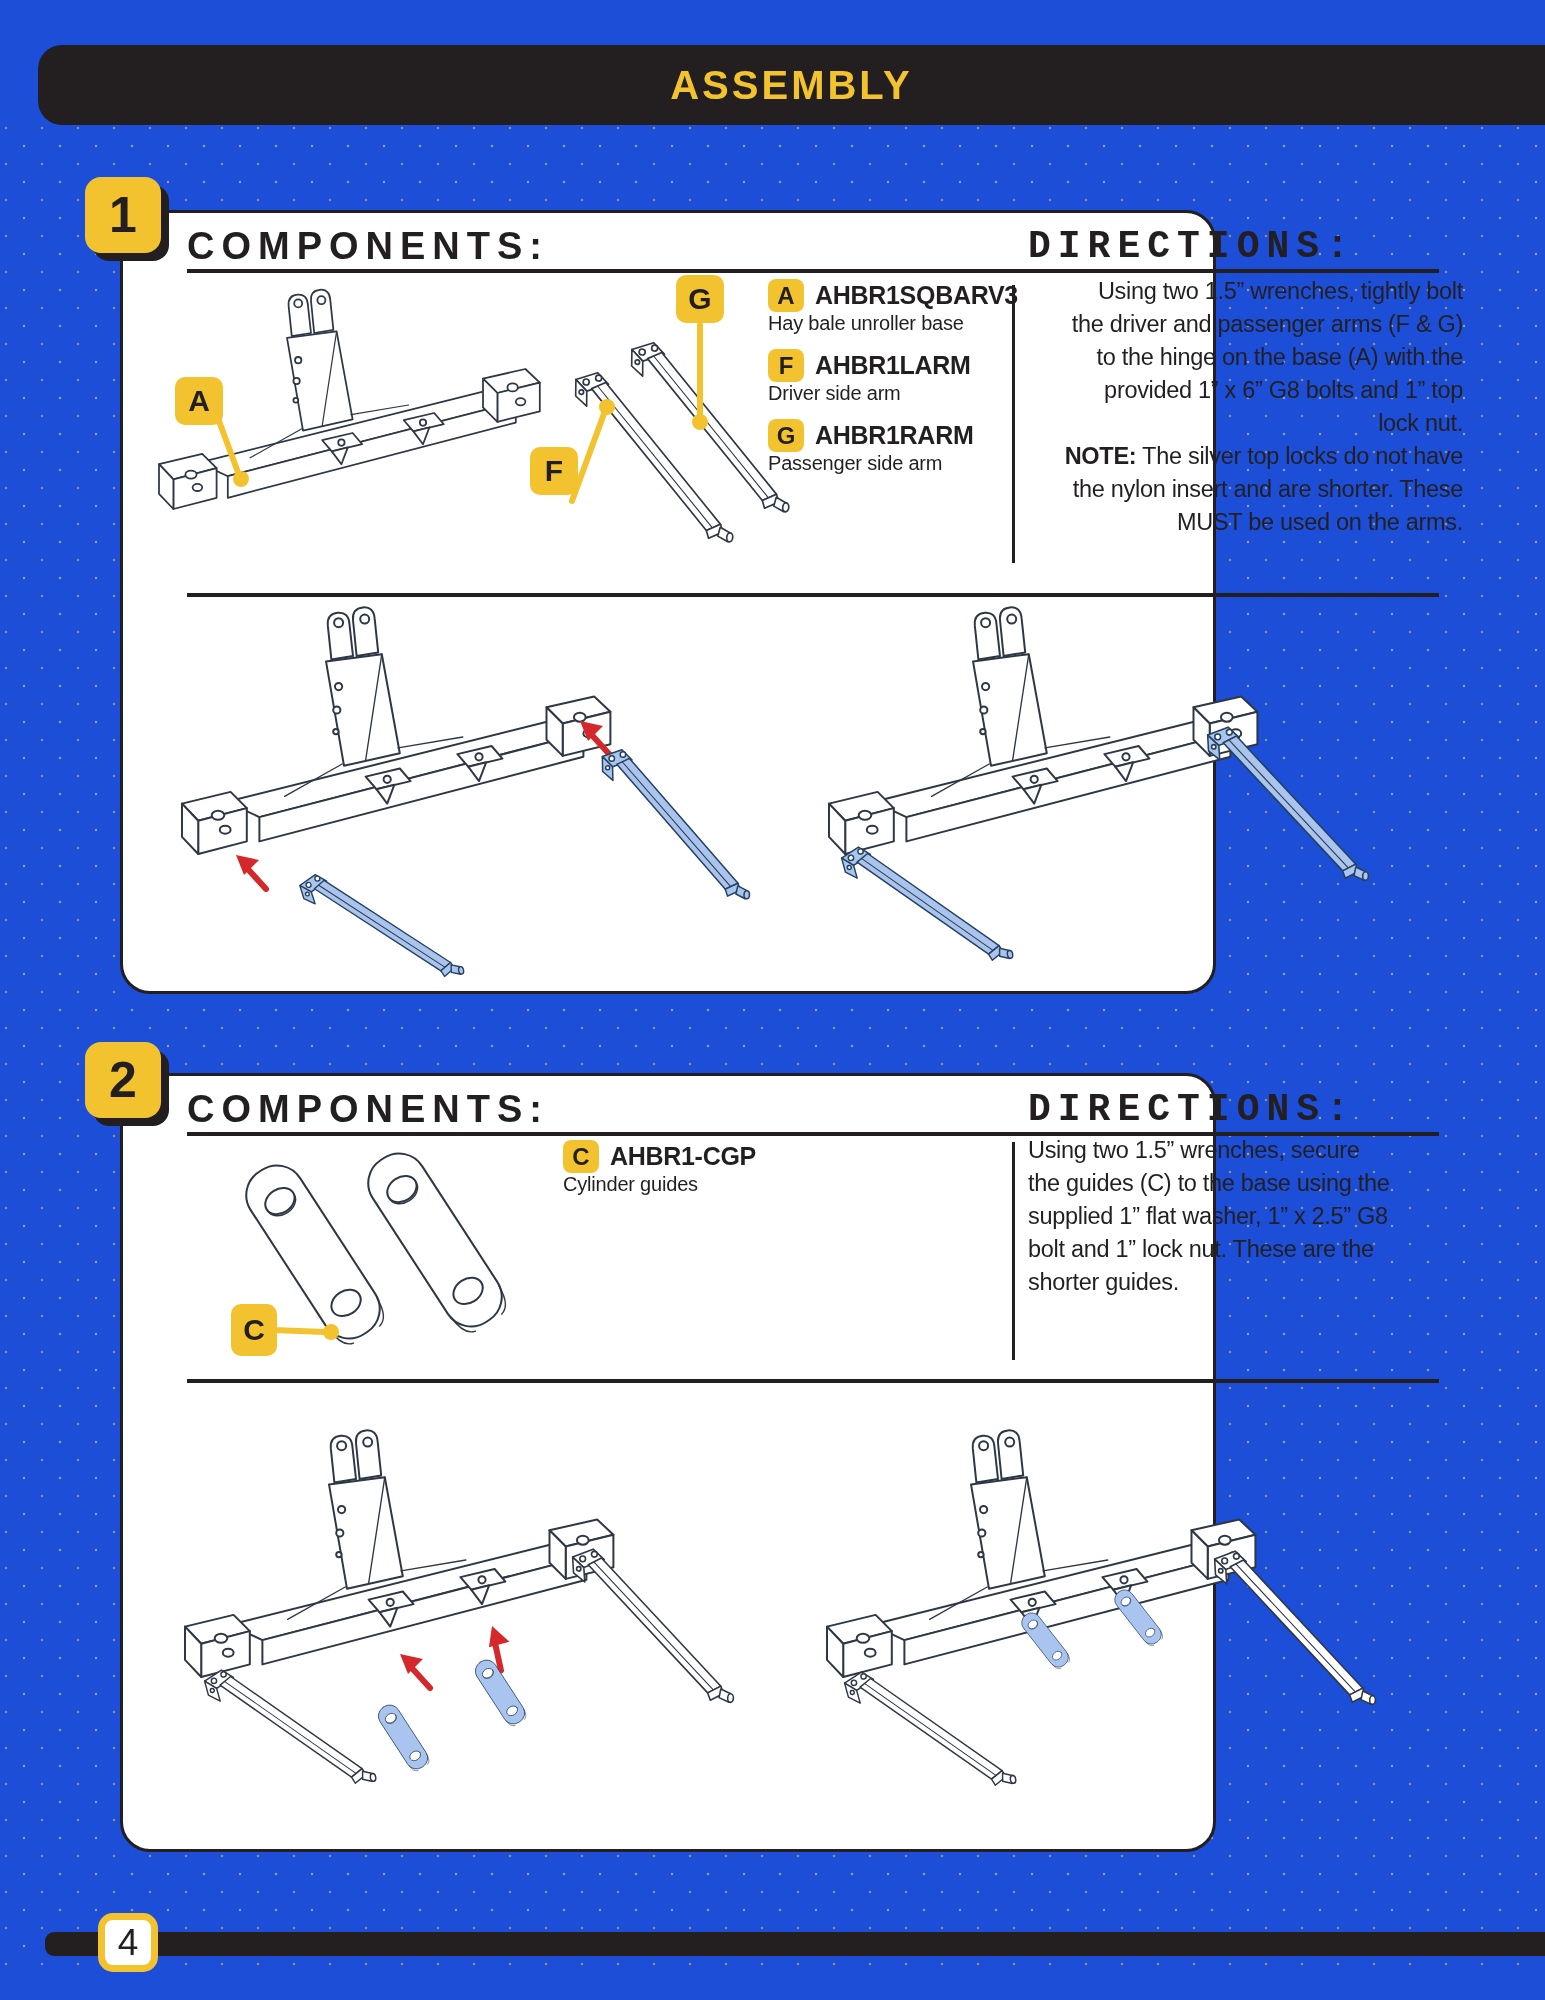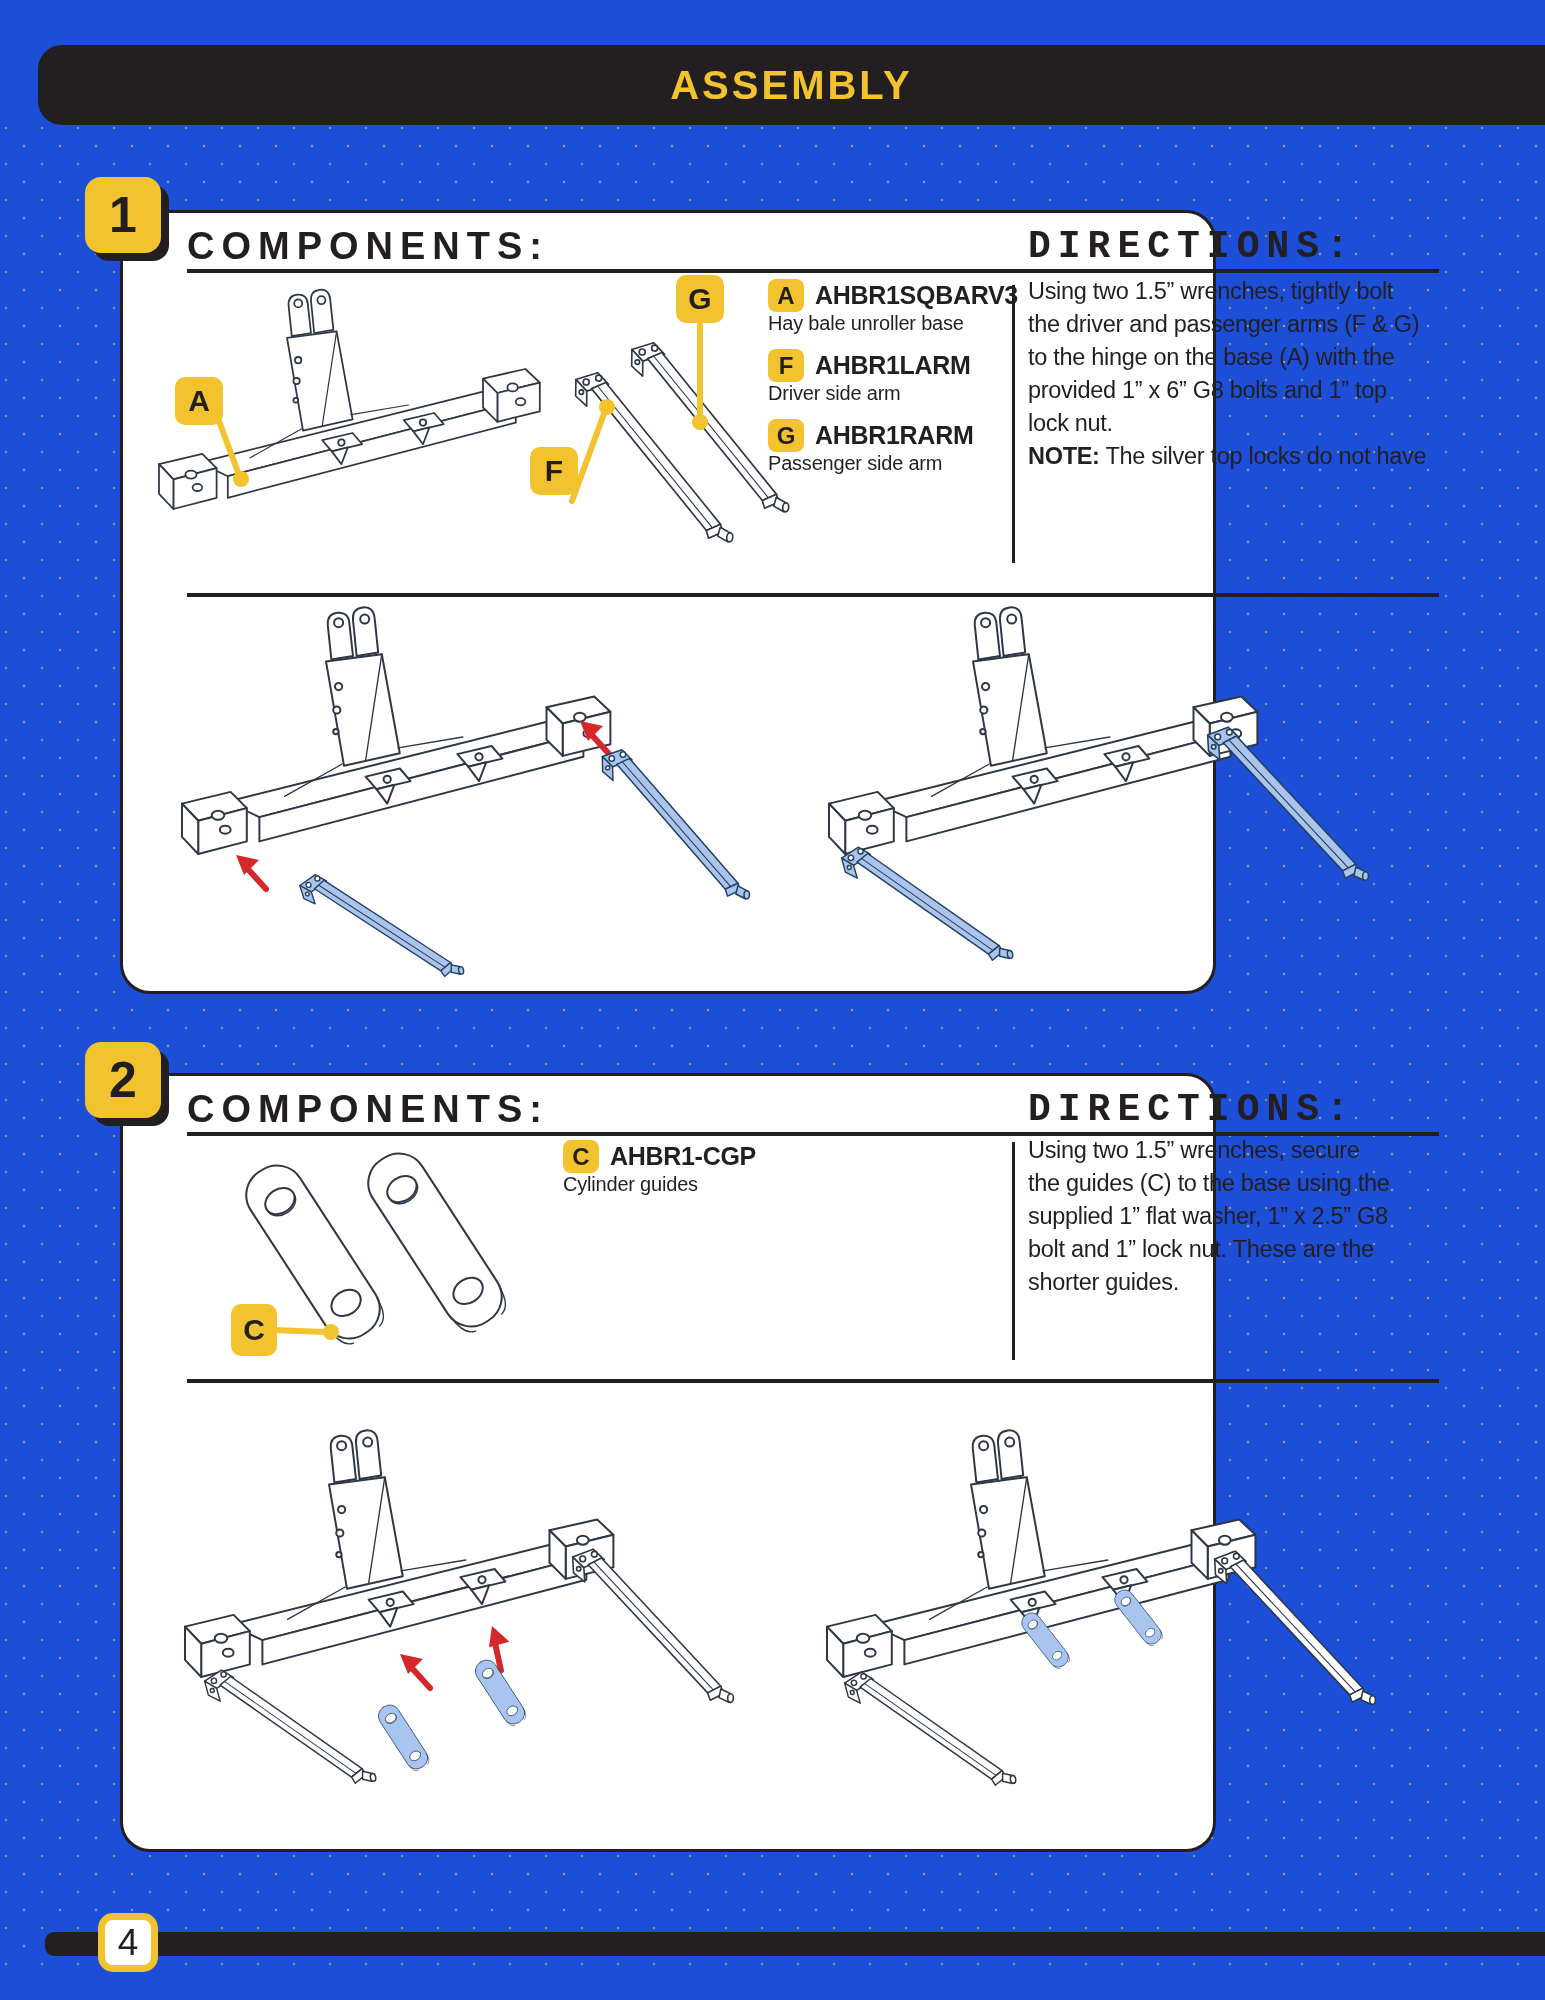--- a/index.html
+++ b/index.html
@@ -50,21 +50,21 @@
   .comp-entry { margin-bottom:14px; }
   .comp-row { display:flex; align-items:center; }
   .comp-letter { width:36px; height:33px; background:#F3C32F; border-radius:8px;
     display:flex; align-items:center; justify-content:center; font-weight:bold; font-size:24px; flex:0 0 auto; }
   .comp-code { font-weight:bold; font-size:25px; margin-left:11px; white-space:nowrap; letter-spacing:-0.3px; }
   .comp-desc { font-size:20px; letter-spacing:-0.2px; }
   .comp-list-2 { position:absolute; left:440px; top:64px; width:300px; }
 
   
   .dir-text { position:absolute; left:905px; width:435px; font-size:23.5px; line-height:33px; letter-spacing:-0.3px; }
-  .panel-1 .dir-text { top:62px; }
+  .panel-1 .dir-text { top:62px;text-align:right; }
   .panel-2 .dir-text { top:58px; }
   .dir-line { white-space:nowrap; }
   .note-b { font-weight:bold; }
 
   
   .drawing { position:absolute; }
   .u-ink  { fill:#fff; stroke:#2e3744; stroke-width:2.2; stroke-linejoin:round; stroke-linecap:round; }
   .u-blue { fill:#A9C5EF; stroke:#25415e; stroke-width:2.2; stroke-linejoin:round; stroke-linecap:round; }
   .thin { fill:none; stroke:#2e3744; stroke-width:1.5; }
   .redline { stroke:#D4282A; stroke-width:6; fill:none; stroke-linecap:round; }
@@ -205,20 +205,25 @@
     <div class="dir-text">
       <div>
 
       <div class="dir-line">Using two 1.5” wrenches, tightly bolt</div>
           <div class="dir-line">the driver and passenger arms (F &amp; G)</div>
           <div class="dir-line">to the hinge on the  base (A) with the</div>
           <div class="dir-line">provided 1” x 6” G8 bolts and 1” top</div>
           <div class="dir-line">lock nut.</div>
         </div>
       <div class="dir-line"><span class="note-b">NOTE:</span><span> The silver top locks do not have</span></div>
+      <div>
+
+      <div class="dir-line">the nylon insert and are shorter. These</div>
+          <div class="dir-line">MUST be used on the arms.</div>
+        </div>
     </div>
 
     <div class="mid-separator"></div>
 
     <svg class="drawing" style="left:25px; top:392px;" width="640" height="388" viewBox="0 0 640 388">
       <use href="#g-base" class="u-ink" transform="translate(25,6) scale(0.9)"></use>
       <use href="#g-arrow" transform="translate(88,250)"></use>
       <use href="#g-arm" class="u-blue" transform="translate(150,272) rotate(-12) scale(0.62)"></use>
       <use href="#g-arrow" transform="translate(432,116)"></use>
       <use href="#g-arm" class="u-blue" transform="translate(455,142) rotate(4) scale(0.68)"></use>

